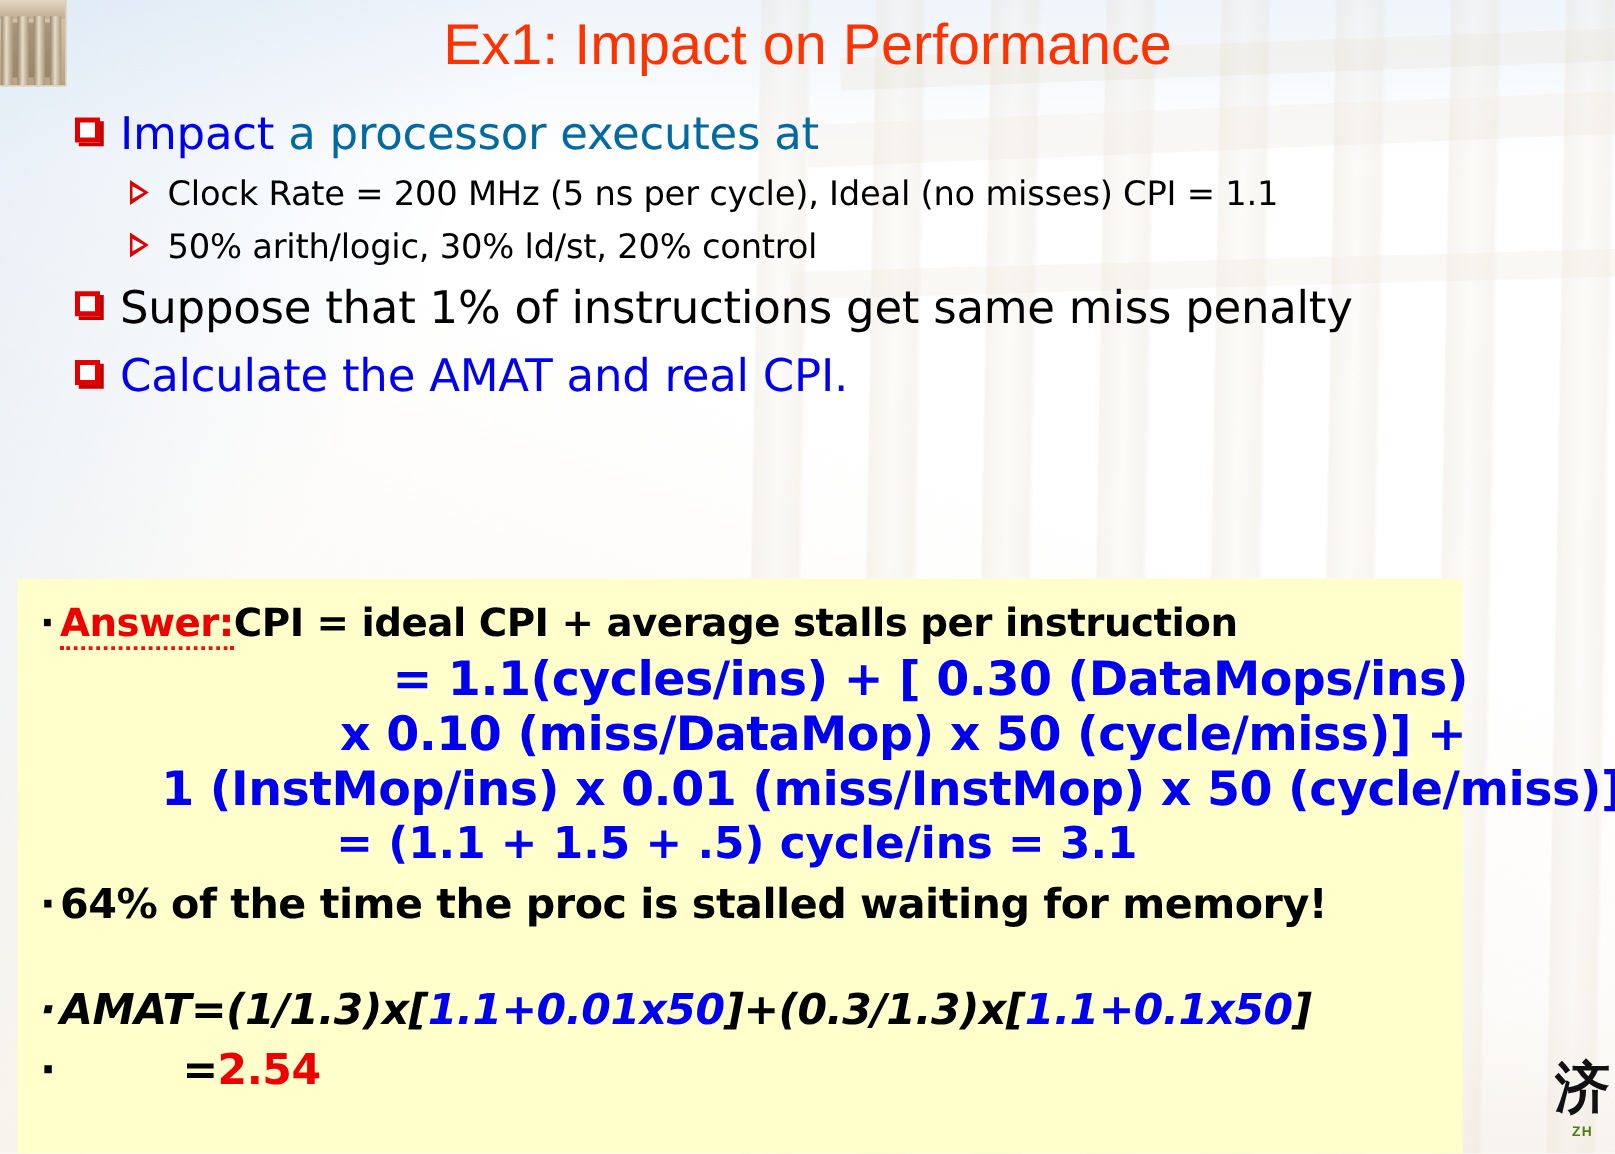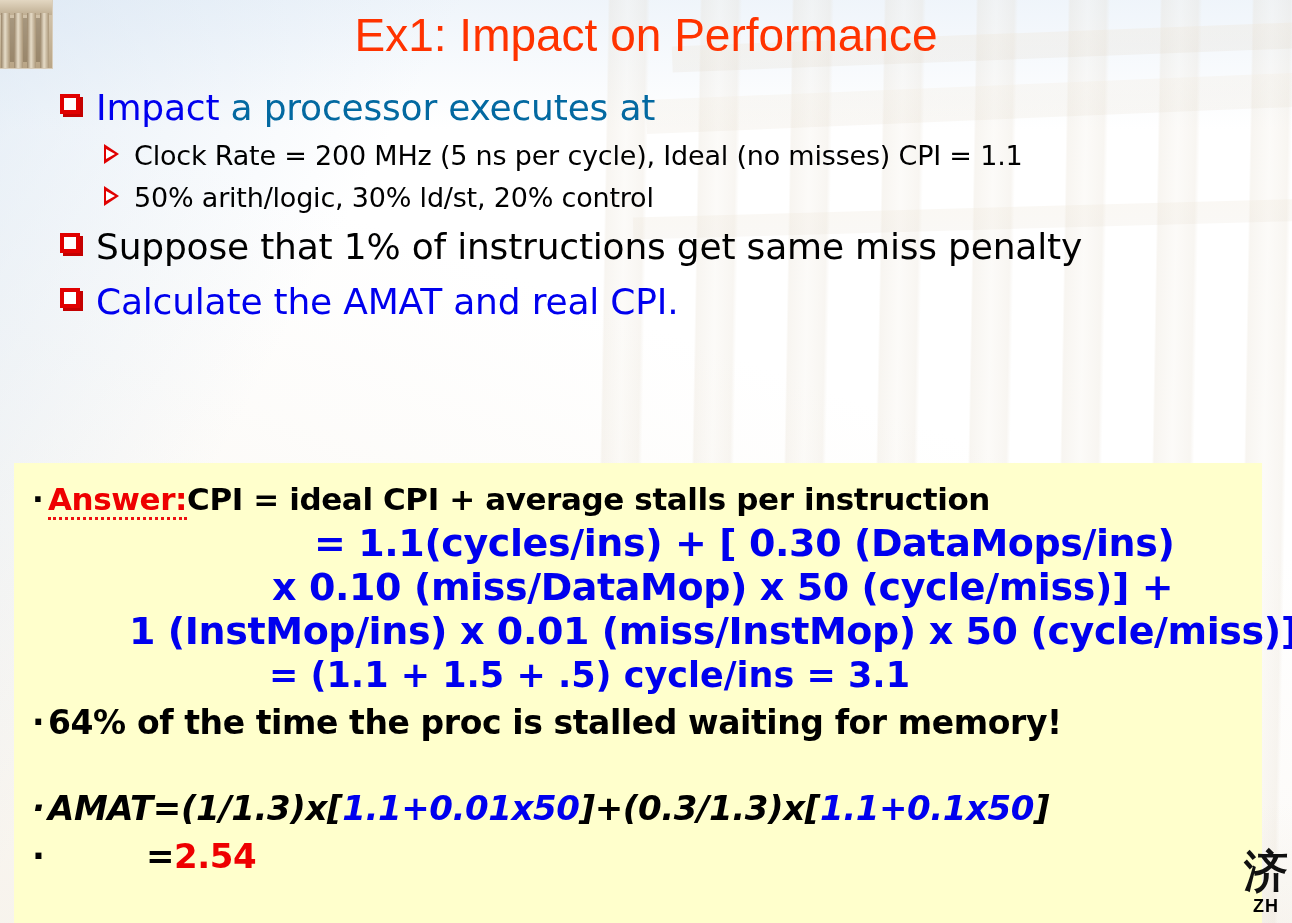--- a/index.html
+++ b/index.html
@@ -164,21 +164,21 @@
     border-bottom: 5px solid transparent;
   }
   .blue { color: #0000ee; }
   .black { color: #0369a1; }
 
   
   .answer-box {
     position: absolute;
     left: 14px;
     top: 463px;
-    width: 1248px;
+    width: 1156px;
     height: 460px;
     background: #ffffcc;
     box-sizing: border-box;
     padding: 14px 0 0 0;
     font-family: "DejaVu Sans", sans-serif;
     font-weight: bold;
   }
   .aline {
     color: #000000;
     font-size: 31px;
@@ -219,24 +219,24 @@
   }
   .logo .glyph {
     font-family: "DejaVu Sans", sans-serif;
     font-size: 44px;
     line-height: 56px;
     color: #111111;
     font-weight: bold;
   }
   .logo .zh {
     font-family: "Liberation Sans", sans-serif;
-    font-size: 18px;
+    font-size: 11px;
     font-weight: bold;
     letter-spacing: 1px;
-    color: #000000;
+    color: #4d7c0f;
     line-height: 14px;
   }
 </style>
 </head>
 <body>
 
 <div id="slide">
 
   <div class="bg-wash"></div>
   <div class="bg-cols"></div>

